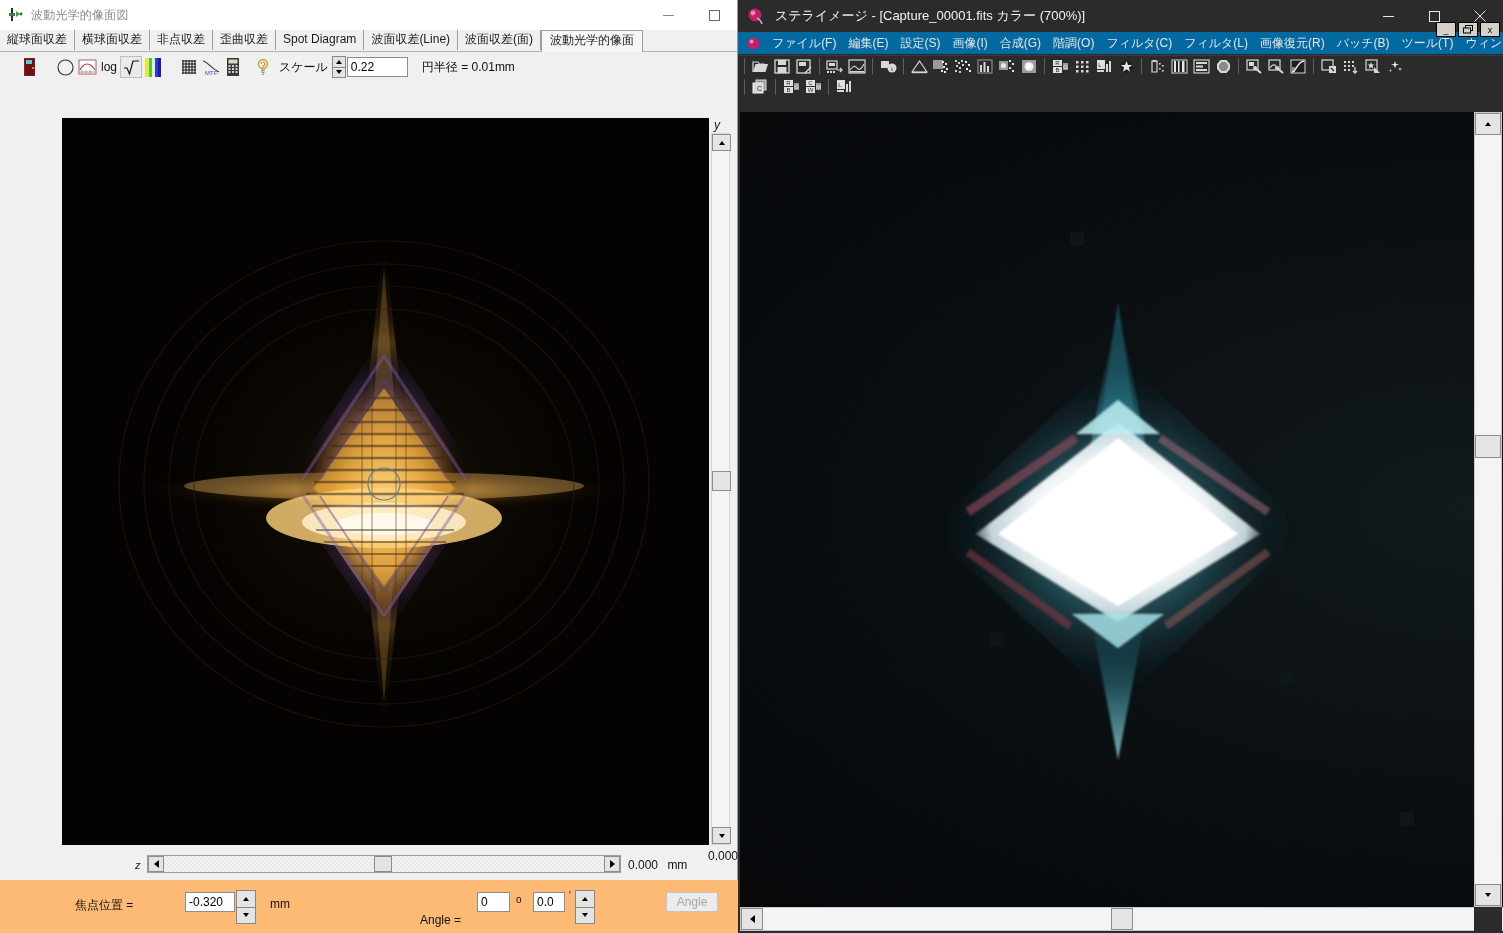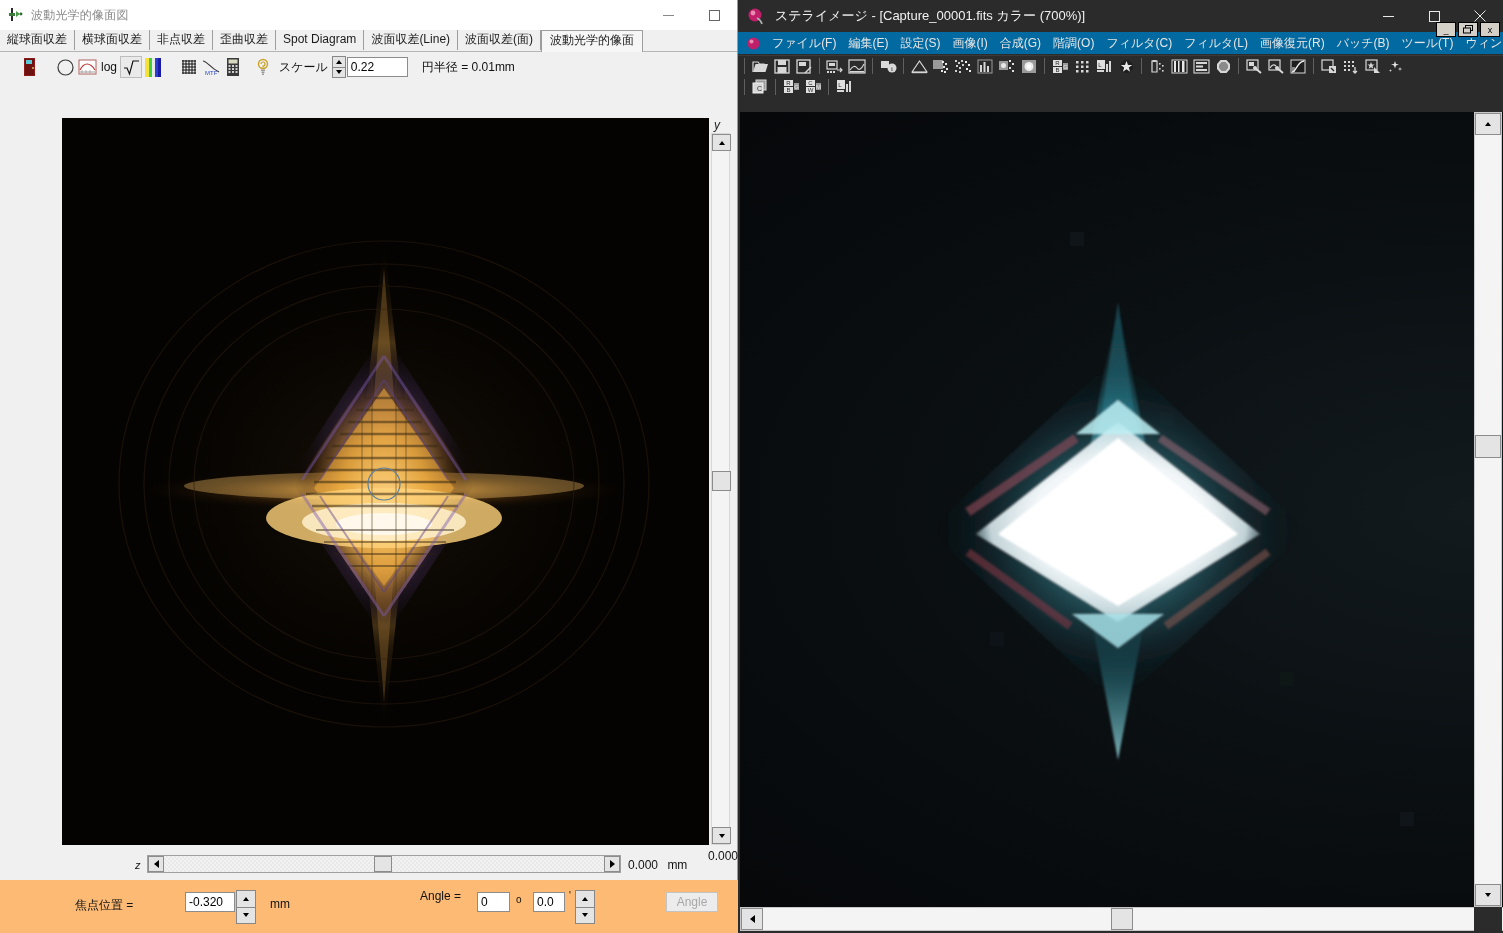--- a/index.html
+++ b/index.html
@@ -515,21 +515,21 @@
       <div class="spin" style="position:absolute;left:236px;top:10px;width:20px;height:34px;">
         <div>
             <span class="tri-up"></span>
           </div>
         <div>
             <span class="tri-dn"></span>
           </div>
       </div>
       <div class="b-label" style="left:270px; top:17px;">mm</div>
 
-      <div class="b-label" style="left:420px; top:9px;">Angle =</div>
+      <div class="b-label" style="left:420px; top:33px;">Angle =</div>
       <input class="txtbox" style="position: absolute; left: 477px; top: 12px; width: 33px; height: 20px;" value="0">
       <div class="b-label" style="left:516px; top:14px;font-size:10px;">o</div>
       <input class="txtbox" style="position: absolute; left: 533px; top: 12px; width: 32px; height: 20px;" value="0.0">
       <div class="b-label" style="left:569px; top:10px;font-size:10px;">'</div>
       <div class="spin" style="position:absolute;left:575px;top:10px;width:20px;height:34px;">
         <div>
             <span class="tri-up"></span>
           </div>
         <div>
             <span class="tri-dn"></span>

